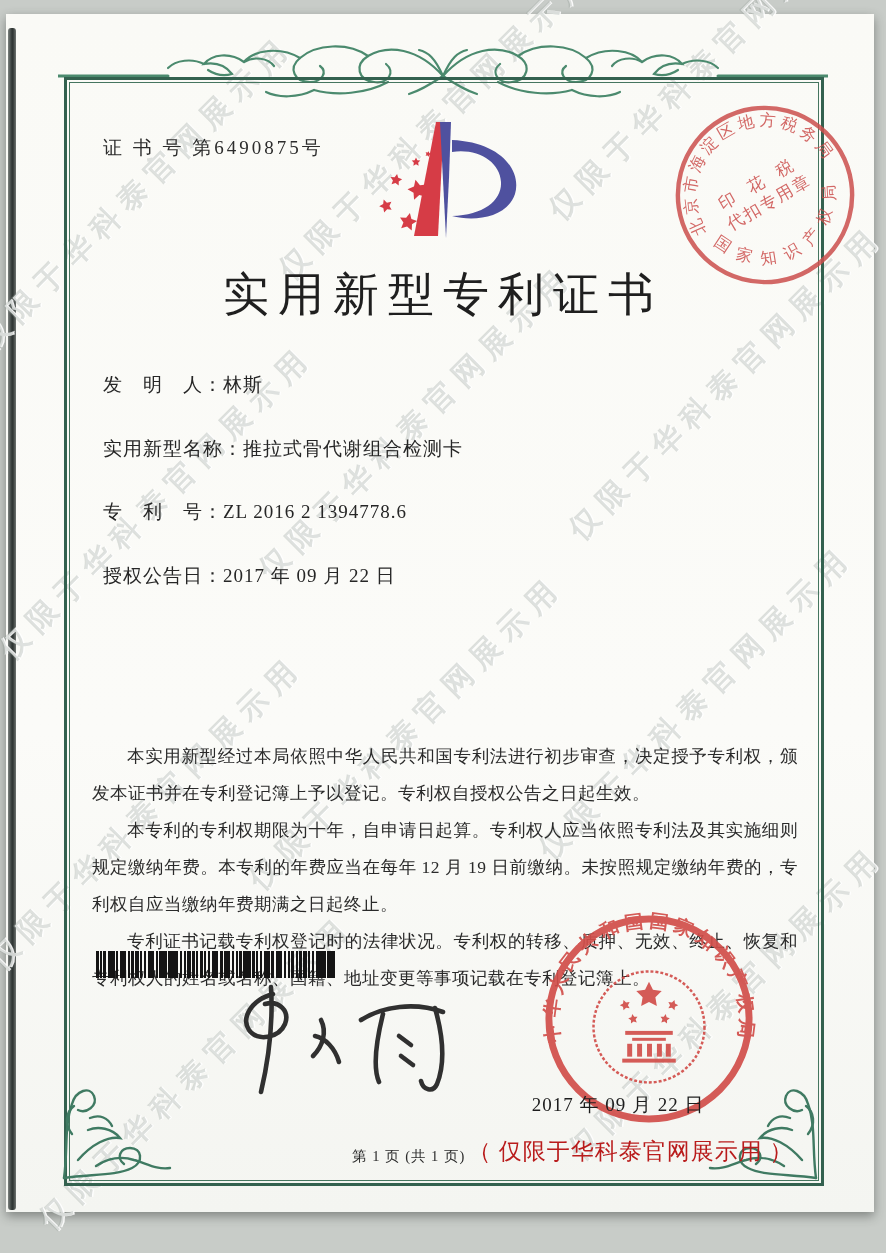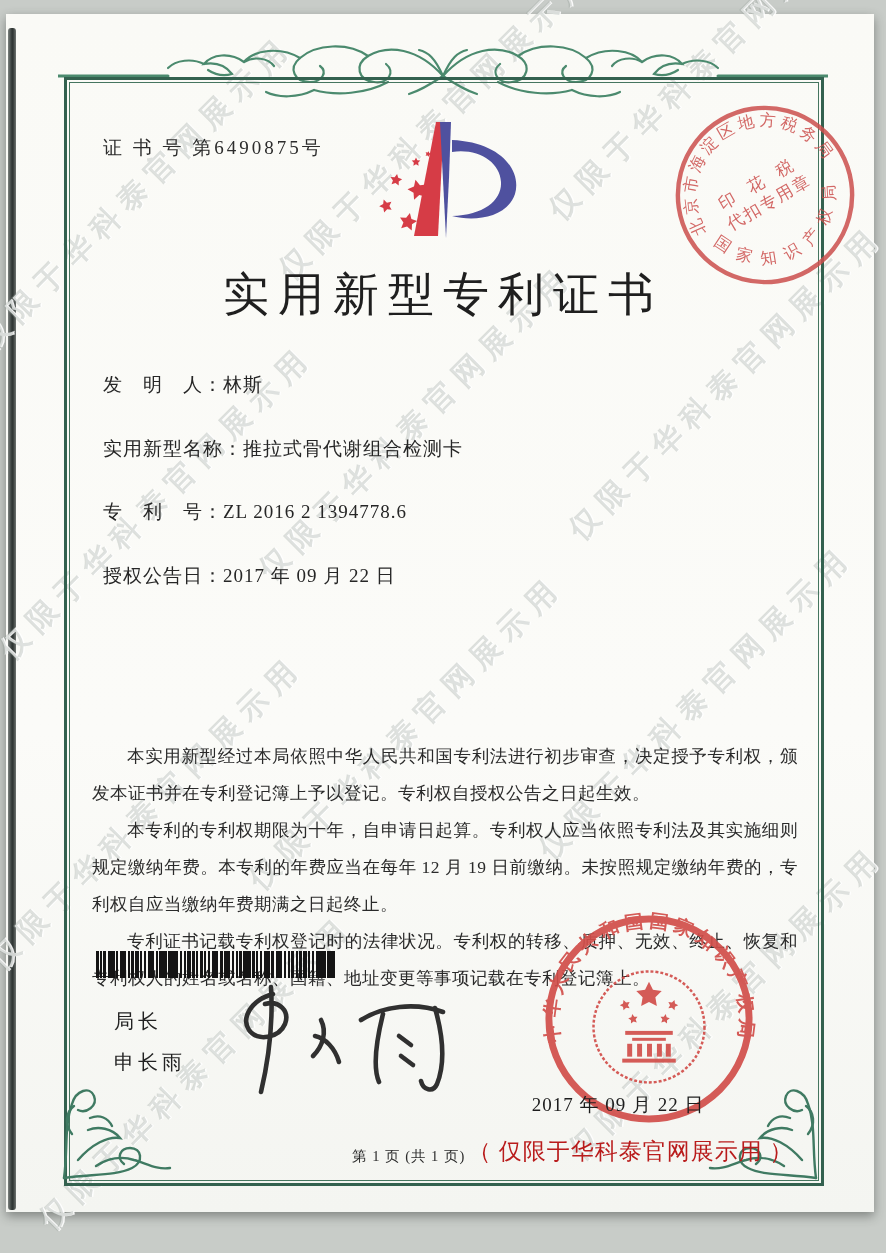--- a/index.html
+++ b/index.html
@@ -192,24 +192,20 @@
   </div>
 
   <div class="paras">
     <p>本实用新型经过本局依照中华人民共和国专利法进行初步审查，决定授予专利权，颁发本证书并在专利登记簿上予以登记。专利权自授权公告之日起生效。</p>
     <p>本专利的专利权期限为十年，自申请日起算。专利权人应当依照专利法及其实施细则规定缴纳年费。本专利的年费应当在每年 12 月 19 日前缴纳。未按照规定缴纳年费的，专利权自应当缴纳年费期满之日起终止。</p>
     <p>专利证书记载专利权登记时的法律状况。专利权的转移、质押、无效、终止、恢复和专利权人的姓名或名称、国籍、地址变更等事项记载在专利登记簿上。</p>
   </div>
 
   <div class="barcode"></div>
 
-  <div class="signer">
-    <div>局长</div>
-    <div>申长雨</div>
-  </div>
 
   <svg class="signature" viewBox="0 0 250 115">
     <g stroke="#1b1b1b" stroke-width="4.6" fill="none" stroke-linecap="round" opacity=".9">
       <path d="M58,12 C36,18 26,36 34,48 C42,60 64,56 70,42 C75,29 64,18 50,22"></path>
       <path d="M56,5 C58,38 54,76 46,110"></path>
       <path d="M106,38 C112,50 108,64 98,74"></path>
       <path d="M100,54 C110,56 120,66 124,80"></path>
       <path d="M146,38 C168,24 200,20 228,30"></path>
       <path d="M168,32 C160,64 158,86 164,100"></path>
       <path d="M220,26 C228,54 230,82 222,102 C218,111 208,108 206,99"></path>

